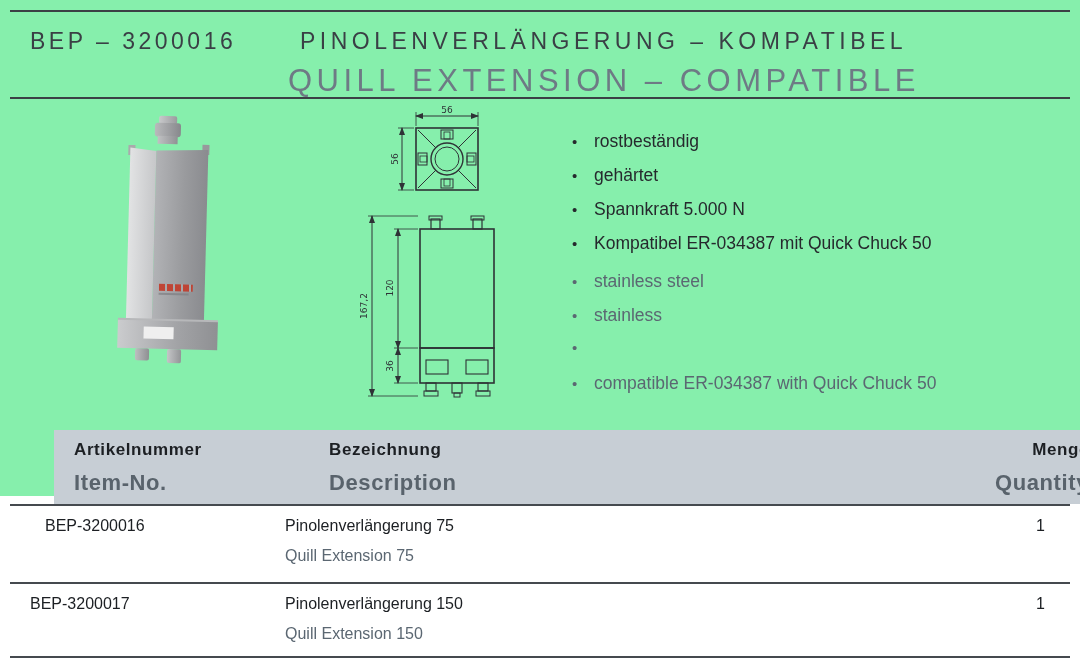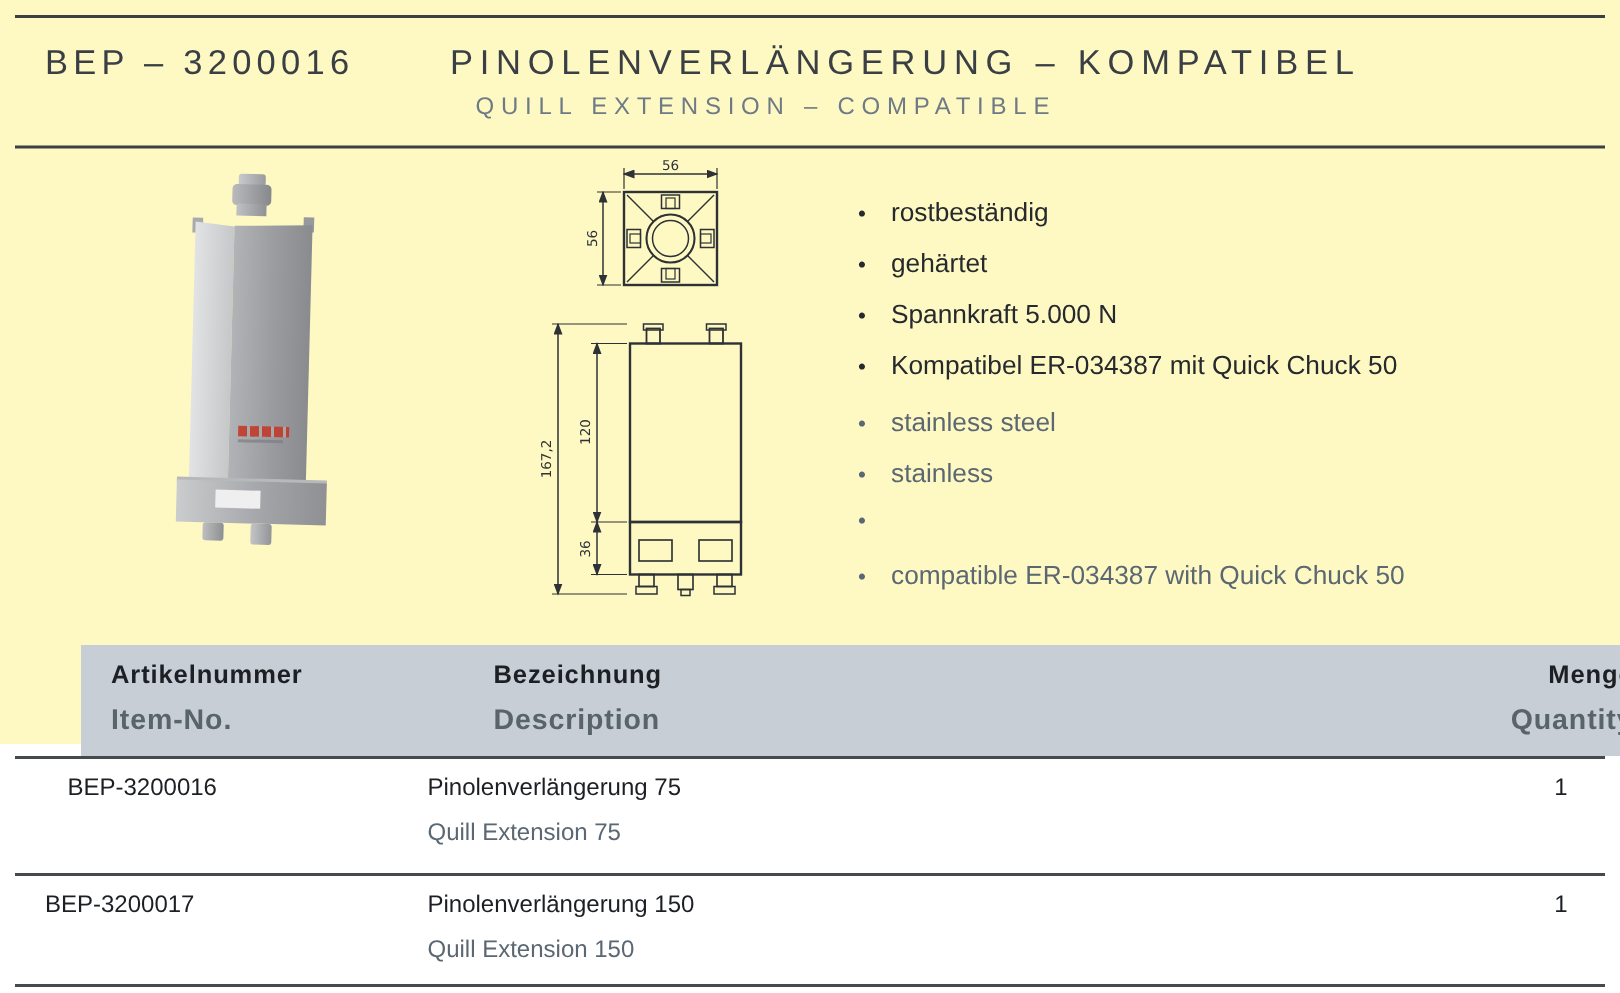--- a/index.html
+++ b/index.html
@@ -1,28 +1,28 @@
 <!DOCTYPE html>
 <html><head>
 <meta charset="utf-8">
 <style>
   * { margin:0; padding:0; box-sizing:border-box; }
   html,body { width:1080px; height:662px; background:#ffffff; overflow:hidden;
               font-family:"Liberation Sans", sans-serif; }
-  .page { position:relative; width:1080px; height:496px; background:#fef9c3; }
+  .page { position:relative; width:1080px; height:496px; background:#86efac; }
 
   .rule { position:absolute; left:10px; width:1060px; height:2px; background:#3b4045; }
   .rule-thin { position:absolute; left:10px; width:1060px; height:2px; background:#454a4f; }
 
   
   .hdr-item { position:absolute; left:30px; top:28px; font-size:23px; letter-spacing:3.5px;
               color:#3a3f45; }
   .hdr-title-de { position:absolute; left:300px; top:28px; font-size:23px; letter-spacing:4.5px;
               color:#3a3f45; white-space:nowrap; }
-  .hdr-title-en { position:absolute; left:317px; top:63px; font-size:16px; letter-spacing:4.5px;
+  .hdr-title-en { position:absolute; left:288px; top:63px; font-size:31px; letter-spacing:4.5px;
               color:#6e7a85; white-space:nowrap; }
 
   
   .photo { position:absolute; left:108px; top:116px; width:120px; height:250px; transform:rotate(1.5deg); }
   .plug1 { position:absolute; left:48px; top:0;  width:18px; height:8px;  background:linear-gradient(90deg,#c8c9cb,#9a9b9e); border-radius:2px; }
   .plug2 { position:absolute; left:44px; top:7px; width:26px; height:14px; background:linear-gradient(90deg,#b9babc,#87888c); border-radius:3px; }
   .plug3 { position:absolute; left:47px; top:20px; width:20px; height:8px; background:linear-gradient(90deg,#c0c1c3,#909194); }
   .ear-l { position:absolute; left:18px; top:30px; width:7px; height:10px; background:#a9aaac; }
   .ear-r { position:absolute; left:92px; top:28px; width:7px; height:10px; background:#98999c; }
   .face-left { position:absolute; left:20px; top:34px; width:26px; height:172px;
@@ -49,21 +49,21 @@
   .bullets li { display:flex; align-items:baseline; height:34px; font-size:17.5px; }
   .bullets .dot { width:22px; font-size:15px; }
   .bullets-de { top:131px; color:#26292d; }
   .bullets-de .dot { color:#26292d; }
   .bullets-en { top:271px; color:#5b6772; }
   .bullets-en .dot { color:#5b6772; }
 
   
   .thead { position:absolute; left:10px; top:430px; width:1060px; height:74px; background:#c7ced5;margin-left:44px; }
   .th-de { position:absolute; top:10px; font-size:17px; font-weight:bold; letter-spacing:.6px; color:#1c1f23; }
-  .th-en { position:absolute; top:40px; font-size:19px; font-weight:bold; letter-spacing:.6px; color:#59636c; }
+  .th-en { position:absolute; top:40px; font-size:22px; font-weight:bold; letter-spacing:.6px; color:#59636c; }
   .c1 { left:20px; }  .c2 { left:275px; }
   .c3r { right:25px; text-align:right; }
   .cell { position:absolute; font-size:16px; }
   .cell-de { color:#1c1f23; }
   .cell-en { color:#5b6772; }
   .qty { color:#1c1f23; text-align:right; }
 </style>
 </head>
 <body>
 

